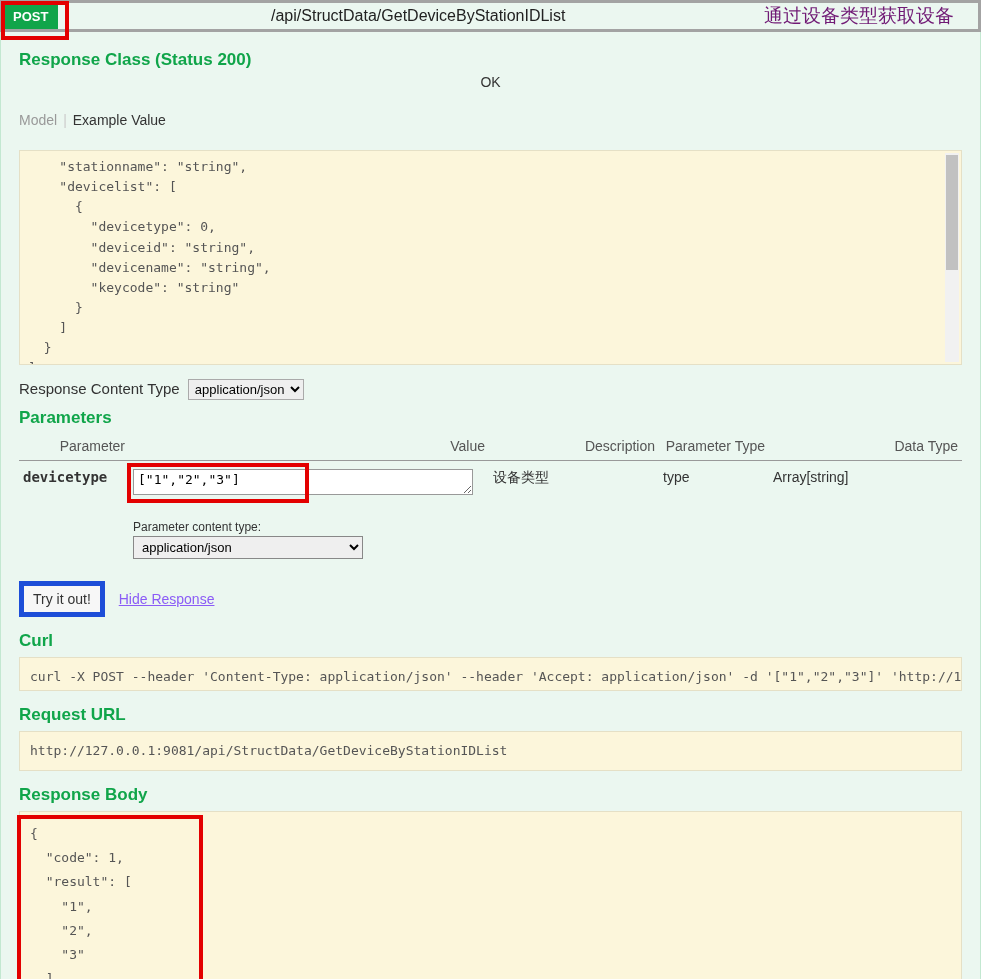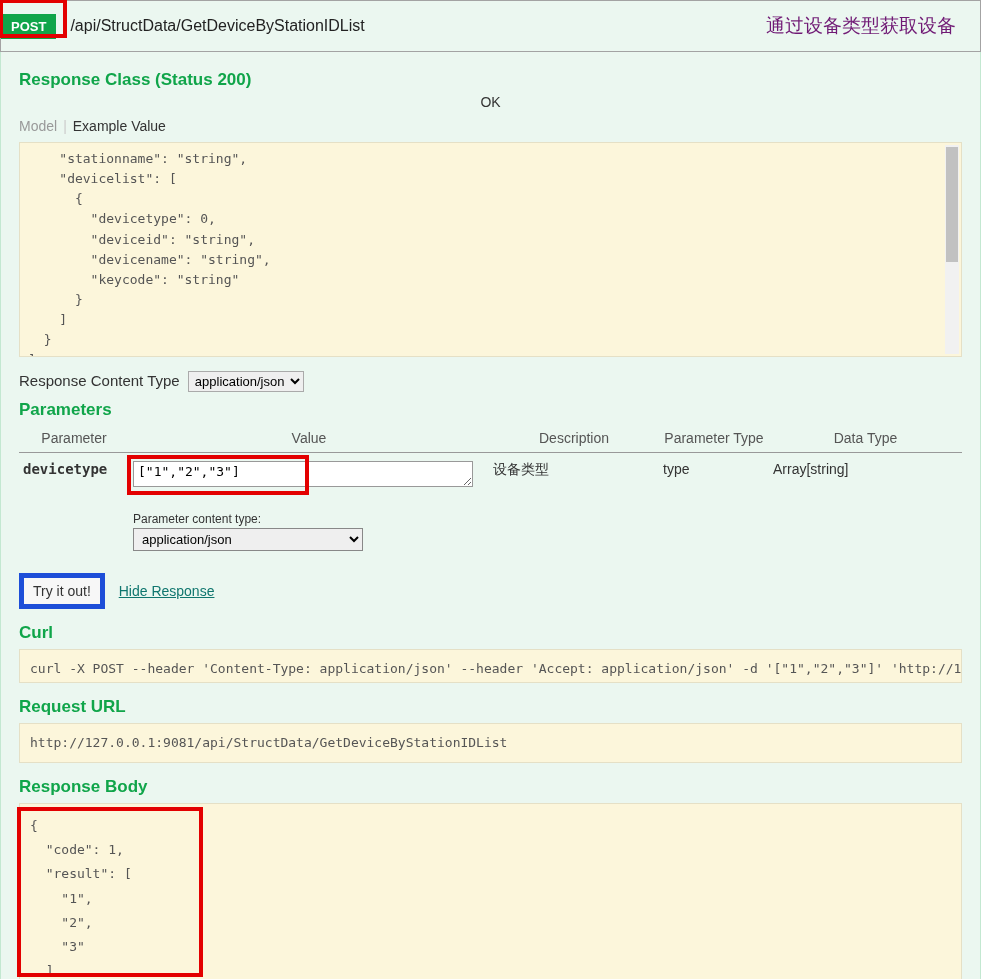--- a/index.html
+++ b/index.html
@@ -7,23 +7,23 @@
     margin: 0;
     font-family: "Helvetica Neue", Helvetica, Arial, sans-serif;
     font-size: 14px;
     color: #333;
     background: #fff;
     width: 981px;
   }
   .op-row {
     display: flex;
     align-items: center;
-    border: 1px solid #a3a3a3;
+    border: 3px solid #a3a3a3;
     background: #ebf7f0;
-    height: 52px;
+    height: 32px;
     position: relative;
   }
   .method-badge {
     background: #10a54a;
     color: #fff;
     font-weight: bold;
     font-size: 13px;
     padding: 6px 10px;
     margin: 0;
     text-align: center;
@@ -37,40 +37,41 @@
     width: 68px;
     height: 39px;
     border: 4px solid #e30000;
     pointer-events: none;
   }
   .endpoint-path {
     flex: 1;
     padding-left: 14px;
     font-size: 16px;
     color: #222;
+    text-align: center;
   }
   .endpoint-desc {
     color: #701a75;
     font-size: 19px;
     padding-right: 24px;
   }
   .op-content {
     border: 1px solid #c3e8d1;
     border-top: none;
     background: #ebf7f0;
     padding: 10px 18px 18px 18px;
   }
   .section-title-green {
     color: #10a54a;
     font-size: 17px;
     margin: 8px 0 4px 0;
     font-weight: bold;
   }
   .ok-text { color: #333; margin: 2px 0 8px 0; text-align: center; }
-  .tab-row { margin: 8px 0; }
+  .tab-row { margin: 22px 0; }
   .tab-inactive { color: #999; margin-right: 6px; }
   .tab-divider { color: #ccc; }
   .tab-active { color: #333; margin-left: 6px; }
   .code-box {
     background: #fcf6db;
     border: 1px solid #e5e0c6;
     font-family: Consolas, Menlo, monospace;
     font-size: 13px;
     color: #555;
     white-space: pre;
@@ -87,21 +88,21 @@
     padding: 1px 2px;
     background: #efefef;
     margin-left: 4px;
   }
   table.params {
     width: 100%;
     border-collapse: collapse;
     margin-top: 4px;
   }
   table.params th {
-    text-align: center;
+    text-align: right;
     font-weight: normal;
     color: #555;
     font-size: 14px;
     border-bottom: 1px solid #999;
     padding: 6px 4px;
     vertical-align: bottom;
   }
   table.params td {
     padding: 8px 4px;
     font-size: 14px;
@@ -140,21 +141,21 @@
   .actions-row { margin-top: 14px; }
   .try-btn {
     background: #f7f7f7;
     border: 5px solid #1d4ed8;
     padding: 5px 9px;
     font-size: 14px;
     cursor: pointer;
     color: #333;
   }
   .hide-link {
-    color: #0f766e;
+    color: #8b5cf6;
     text-decoration: underline;
     margin-left: 10px;
     font-size: 14px;
     cursor: pointer;
   }
   .result-box {
     background: #fcf6db;
     border: 1px solid #e5e0c6;
     font-family: Consolas, Menlo, monospace;
     font-size: 13px;

